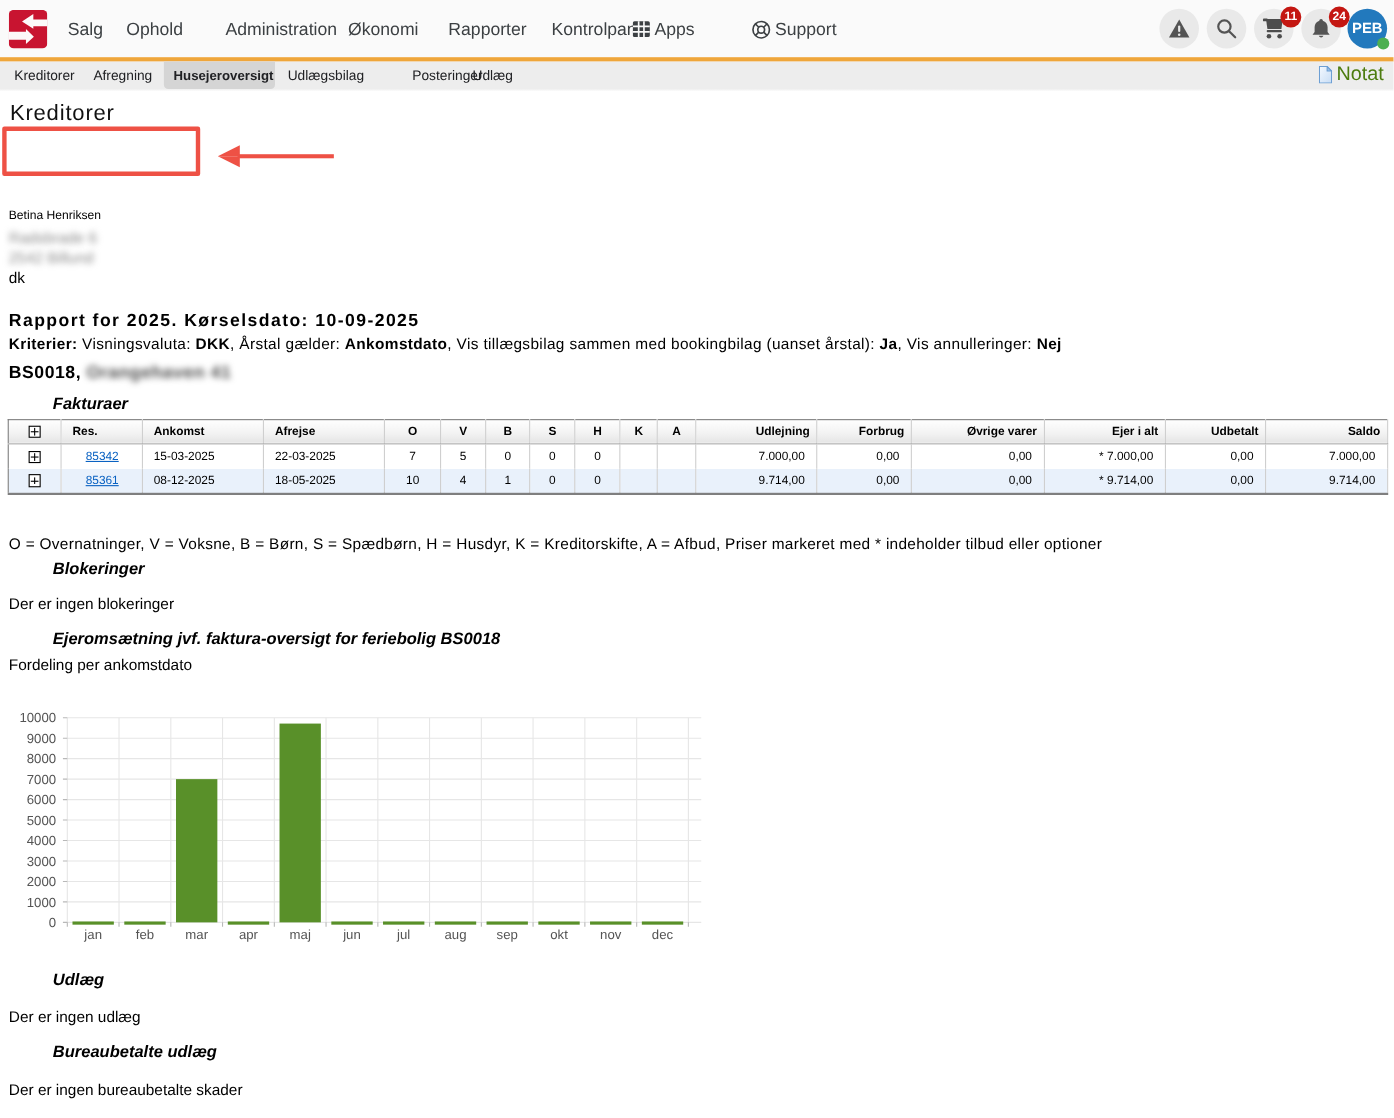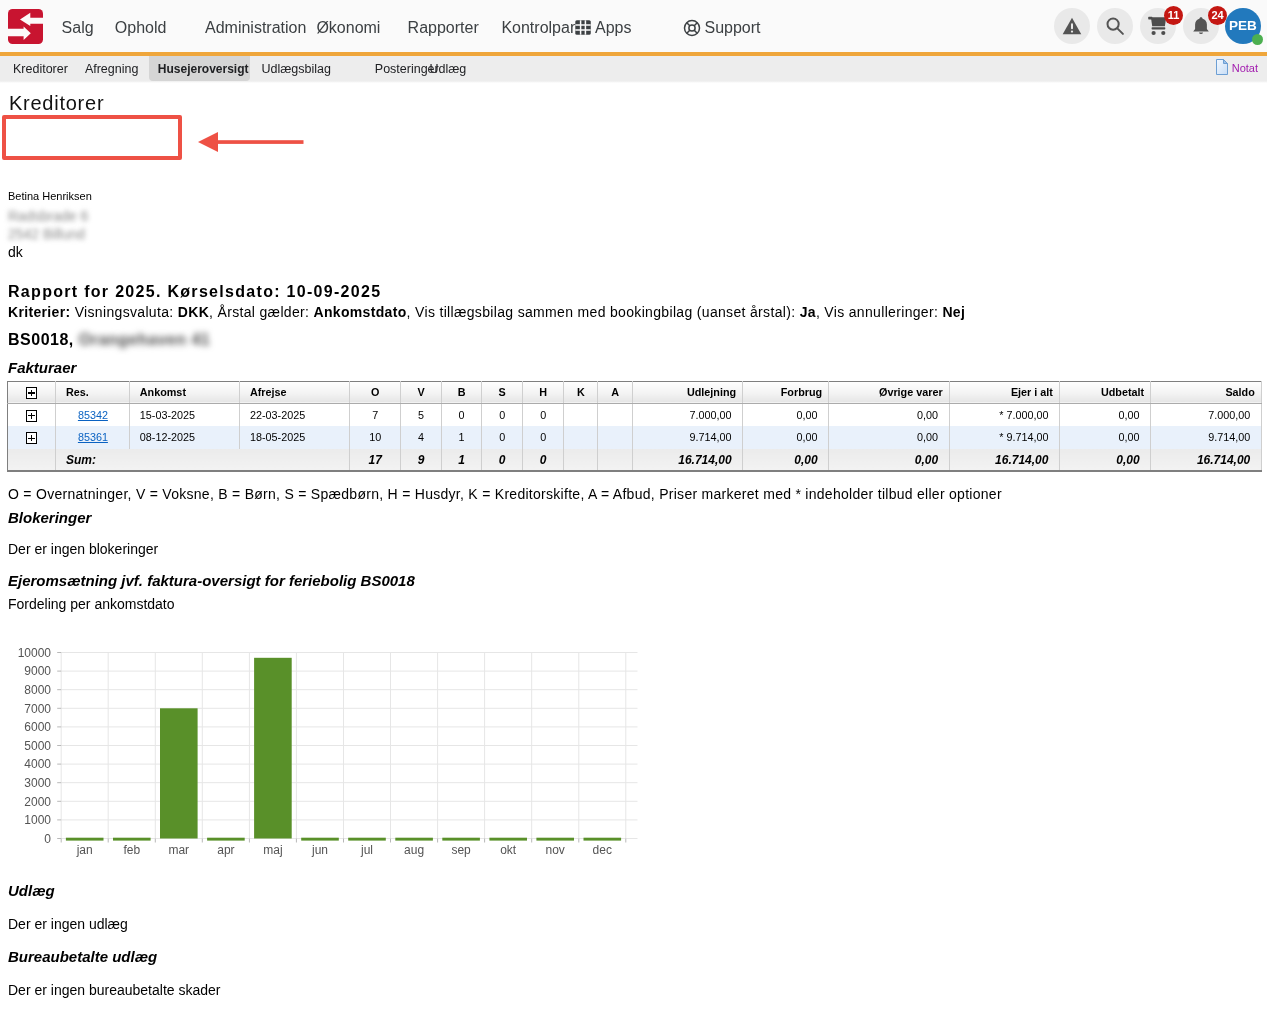--- a/index.html
+++ b/index.html
@@ -15,33 +15,33 @@
 .badge { position:absolute; min-width:19px; height:19px; border-radius:10px; background:#c41712; color:#fff; font-size:11px; font-weight:bold; line-height:19px; text-align:center; padding:0 3px; }
 #avatar { position:absolute; left:1225px; top:8px; width:36px; height:36px; border-radius:50%; background:#2279bd; color:#fff; font-size:13.5px; font-weight:bold; text-align:center; line-height:36px; }
 #avatar .dot { position:absolute; right:-2px; bottom:-1px; width:11px; height:11px; border-radius:50%; background:#4caf50; }
 #orange { position:absolute; left:0; top:51.5px; width:1267px; height:4.1px; background:#efa63b; }
 
 
 #subnav { position:absolute; left:0; top:55.6px; width:1267px; height:25px; background:#ededed; }
 #subfade { position:absolute; left:0; top:80.6px; width:1267px; height:2.6px; background:linear-gradient(#ededed,#ffffff); }
 .sub-item { position:absolute; top:6.2px; line-height:14px; font-size:12.5px; color:#202124; white-space:nowrap; }
 #sub-active { position:absolute; left:148.5px; top:0; width:101.5px; height:25.4px; background:#d5d5d5; border-radius:0 0 4px 4px; }
-#notat { position:absolute; right:9px; top:3.6px; line-height:16px; font-size:11px; color:#a21caf; }
+#notat { position:absolute; right:9px; top:3.6px; line-height:16px; font-size:18px; color:#4d7c0f; }
 
 
 h1 { position:absolute; left:9px; top:91.5px; font-size:20px; font-weight:normal; letter-spacing:0.75px; color:#111; }
 #toolbar { position:absolute; left:7px; top:124px; width:1253.5px; height:26.5px; border:1px solid #919191; background:linear-gradient(#ffffff, #f4f4f4 55%, #dedede); }
 .tbtn { position:absolute; top:4px; height:18.5px; border:1px solid #868686; border-radius:5px; background:linear-gradient(#fefefe,#f0f0f0 55%,#e3e3e3); font-size:11px; color:#000; text-align:center; line-height:16.5px; }
 #redbox { position:absolute; left:2px; top:114.5px; width:180px; height:45.5px; border:4.7px solid #ee5145; border-radius:2px; }
 #arrow { position:absolute; }
 
 .txt { position:absolute; white-space:nowrap; color:#000; }
 .blur { filter:blur(2.8px); color:#8a8a8a; }
 .blurd { filter:blur(3px); color:#4a4a4a; }
-.bi { font-weight:bold; font-style:italic; }
+.bi { font-weight:bold; font-style:italic;margin-left:40px; }
 
 
 #ftable { position:absolute; left:7px; top:380.5px; border-collapse:collapse; table-layout:fixed; font-size:10.8px; }
 #ftable td, #ftable th { border-right:1px solid #cfcfcf; padding:0 6px 0 10px; height:22.6px; overflow:hidden; white-space:nowrap; }
 #ftable td.r { padding-right:10.5px; }
 #ftable th.r { padding-right:6px; }
 #ftable td.c, #ftable th.c { padding:0 2px; }
 #ftable thead th { background:linear-gradient(#ffffff,#f2f2f2 60%,#e5e5e5); font-weight:bold; text-align:left; border-bottom:1px solid #ababab; }
 #ftable { border:1px solid #7f7f7f; border-bottom-width:2px; }
 #ftable .r { text-align:right; }
@@ -247,37 +247,20 @@
           <td class="c">0</td>
           <td class="c">0</td>
           <td></td>
           <td></td>
         <td class="r">9.714,00</td>
           <td class="r">0,00</td>
           <td class="r">0,00</td>
           <td class="r">* 9.714,00</td>
           <td class="r">0,00</td>
           <td class="r">9.714,00</td>
-      </tr>
-      <tr class="sum">
-        <td></td>
-        <td colspan="3">Sum:</td>
-        <td class="c">17</td>
-          <td class="c">9</td>
-          <td class="c">1</td>
-          <td class="c">0</td>
-          <td class="c">0</td>
-          <td></td>
-          <td></td>
-        <td class="r">16.714,00</td>
-          <td class="r">0,00</td>
-          <td class="r">0,00</td>
-          <td class="r">16.714,00</td>
-          <td class="r">0,00</td>
-          <td class="r">16.714,00</td>
       </tr>
     </tbody>
   </table>
 
   <div class="txt" style="left:8px; top:485.5px; font-size:14px; letter-spacing:0.28px;">O = Overnatninger, V = Voksne, B = Børn, S = Spædbørn, H = Husdyr, K = Kreditorskifte, A = Afbud, Priser markeret med * indeholder tilbud eller optioner</div>
   <div class="txt bi" style="left:8px; top:508.5px; font-size:15px;">Blokeringer</div>
   <div class="txt" style="left:8px; top:540.5px; font-size:14px;">Der er ingen blokeringer</div>
   <div class="txt bi" style="left:8px; top:571.5px; font-size:15px;">Ejeromsætning jvf. faktura-oversigt for feriebolig BS0018</div>
   <div class="txt" style="left:8px; top:595.5px; font-size:14px;">Fordeling per ankomstdato</div>
 

